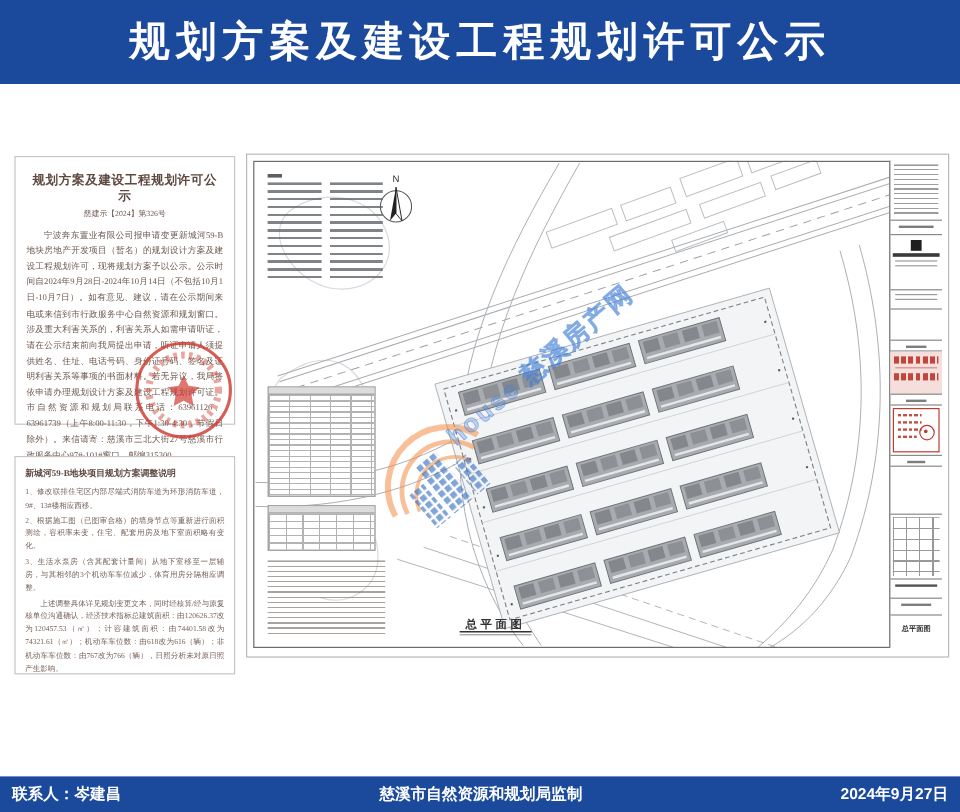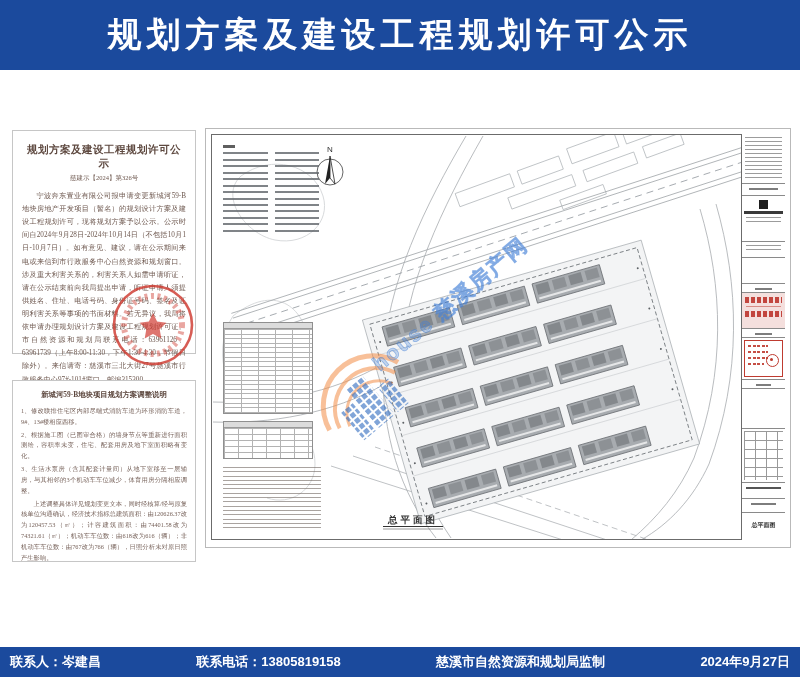--- a/index.html
+++ b/index.html
@@ -23,21 +23,21 @@
              letter-spacing:.5px;margin:2px 0 3px}
   .notice .docno{font-size:6.5px;text-align:center;margin:0 0 7px}
   .notice .body{font-size:7.2px;line-height:1.82;text-align:justify;text-indent:2em}
   .notice .sig{font-size:7.2px;text-align:right;line-height:1.9;margin-top:3px;padding-right:3px}
   .seal{position:absolute;left:96px;top:150px;width:88px;height:88px;opacity:.82;z-index:3}
 
   
   .adjust{position:absolute;left:12px;top:380px;width:184px;height:182px;border:1px solid #c6c6c6;
           box-sizing:border-box;padding:9px 8px;font-family:"Liberation Serif",serif;
           color:#77625a;background:#fff}
-  .adjust .h{font-size:7.4px;font-weight:bold;text-align:center;color:#5e4940;margin:0 0 6px}
+  .adjust .h{font-size:7.4px;font-weight:bold;text-align:left;color:#5e4940;margin:0 0 6px}
   .adjust .item{font-size:6.3px;line-height:1.72;text-align:justify;margin-bottom:2px}
   .adjust .sum{font-size:6.3px;line-height:1.72;text-align:justify;text-indent:2em;margin-top:2px}
 
   
   .map-page{position:absolute;left:205px;top:128px;width:584px;height:418px;background:#fff;
             border:1px solid #b9b9b9;box-sizing:content-box}
   .map-frame{position:absolute;left:5px;top:5px;width:532px;height:406px;border:1px solid #6b6b6b;
              box-sizing:border-box;z-index:2;pointer-events:none}
   .plan-svg{position:absolute;left:5px;top:5px;z-index:1}
 
@@ -310,16 +310,15 @@
       </div>
     <div class="tb" style="height:14px">
         <div class="cbar" style="width:60%"></div>
       </div>
     <div class="tb tbname" style="height:27px;border-bottom:none">总平面图</div>
   </div>
 </div>
 
 <div class="footer">
   <span>联系人：岑建昌</span>
-  <span>联系电话：13805819158</span>
   <span>慈溪市自然资源和规划局监制</span>
   <span>2024年9月27日</span>
 </div>
 
 </body></html>

